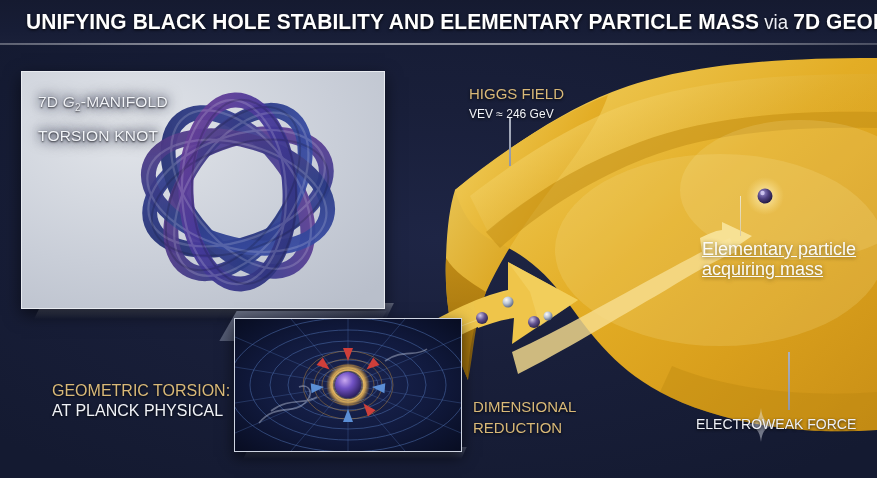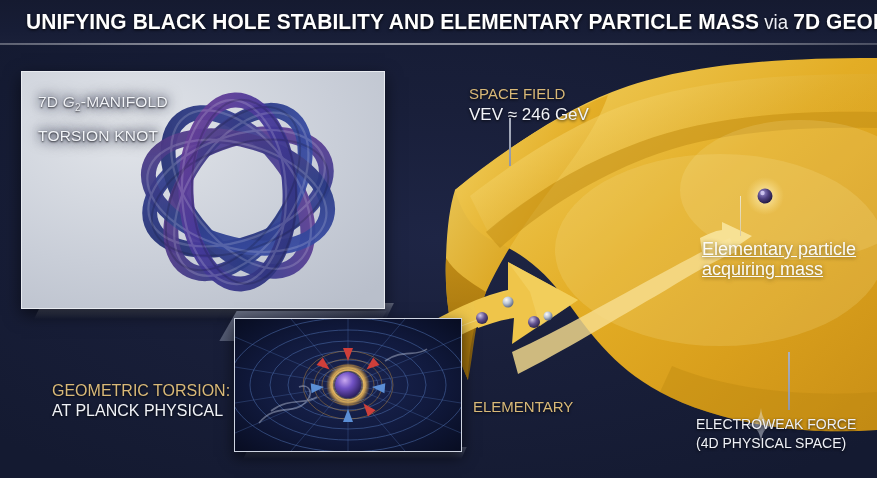--- a/index.html
+++ b/index.html
@@ -81,21 +81,21 @@
   
   #higgs-svg{position:absolute;left:0;top:0;pointer-events:none;}
 
   
   .lbl{position:absolute;white-space:nowrap;}
   .gold{color:#d9b978;}
   .white{color:#f0f2f7;}
 
   #higgs-label{left:469px;top:83px;font-size:15px;line-height:21px;
     text-shadow:0 1px 3px rgba(0,0,0,.8);}
-  #higgs-label .l2{color:#f2f4f9;font-size:17px;}
+  #higgs-label .l2{color:#f2f4f9;font-size:12px;}
 
   #particle-label{left:702px;top:239px;font-size:18px;line-height:20px;color:#fbfbf7;
     text-shadow:0 1px 4px rgba(90,70,20,.75);text-decoration:underline;}
 
   #ew-label{left:696px;top:415px;font-size:14px;line-height:19px;color:#eef0f6;
     text-shadow:0 1px 3px rgba(0,0,0,.85);}
 
   #torsion-label{left:52px;top:381px;font-size:16px;line-height:20px;
     text-shadow:0 1px 3px rgba(0,0,0,.85);}
 
@@ -399,43 +399,43 @@
         </g>
       </g>
 
       <circle cx="113" cy="66" r="22" fill="url(#bhHalo)"></circle>
       <circle cx="113" cy="66" r="13" fill="url(#bhCore)"></circle>
       <ellipse cx="113" cy="66" rx="16" ry="15" fill="none" stroke="#f3c163" stroke-width="1.4" opacity=".8"></ellipse>
     </svg>
   </div>
 
   <div class="lbl" id="higgs-label">
-    <div class="gold">SPACE FIELD</div>
+    <div class="gold">HIGGS FIELD</div>
     <div class="l2">VEV ≈ 246 GeV</div>
   </div>
   <div class="leader" id="leader-higgs"></div>
 
   <div class="lbl" id="particle-label">
     <div>Elementary particle</div>
     <div>acquiring mass</div>
   </div>
   <div class="leader" id="leader-particle"></div>
 
   <svg id="sparkle" viewBox="0 0 40 40">
     <path d="M20,0 C21.5,14 26,18.5 40,20 C26,21.5 21.5,26 20,40 C18.5,26 14,21.5 0,20 C14,18.5 18.5,14 20,0 Z" fill="#e9ecf4" opacity=".8"></path>
   </svg>
 
   <div class="lbl white" id="ew-label">
     <div>ELECTROWEAK FORCE</div>
-    <div>(4D PHYSICAL SPACE)</div>
   </div>
   <div class="leader" id="leader-ew"></div>
 
   <div class="lbl" id="torsion-label">
     <div class="gold">GEOMETRIC TORSION:</div>
     <div class="white">AT PLANCK PHYSICAL</div>
   </div>
 
   <div class="lbl gold" id="dimred-label">
-    <div>ELEMENTARY</div>
+    <div>DIMENSIONAL</div>
+    <div>REDUCTION</div>
   </div>
 
 </div>
 
 </body></html>

